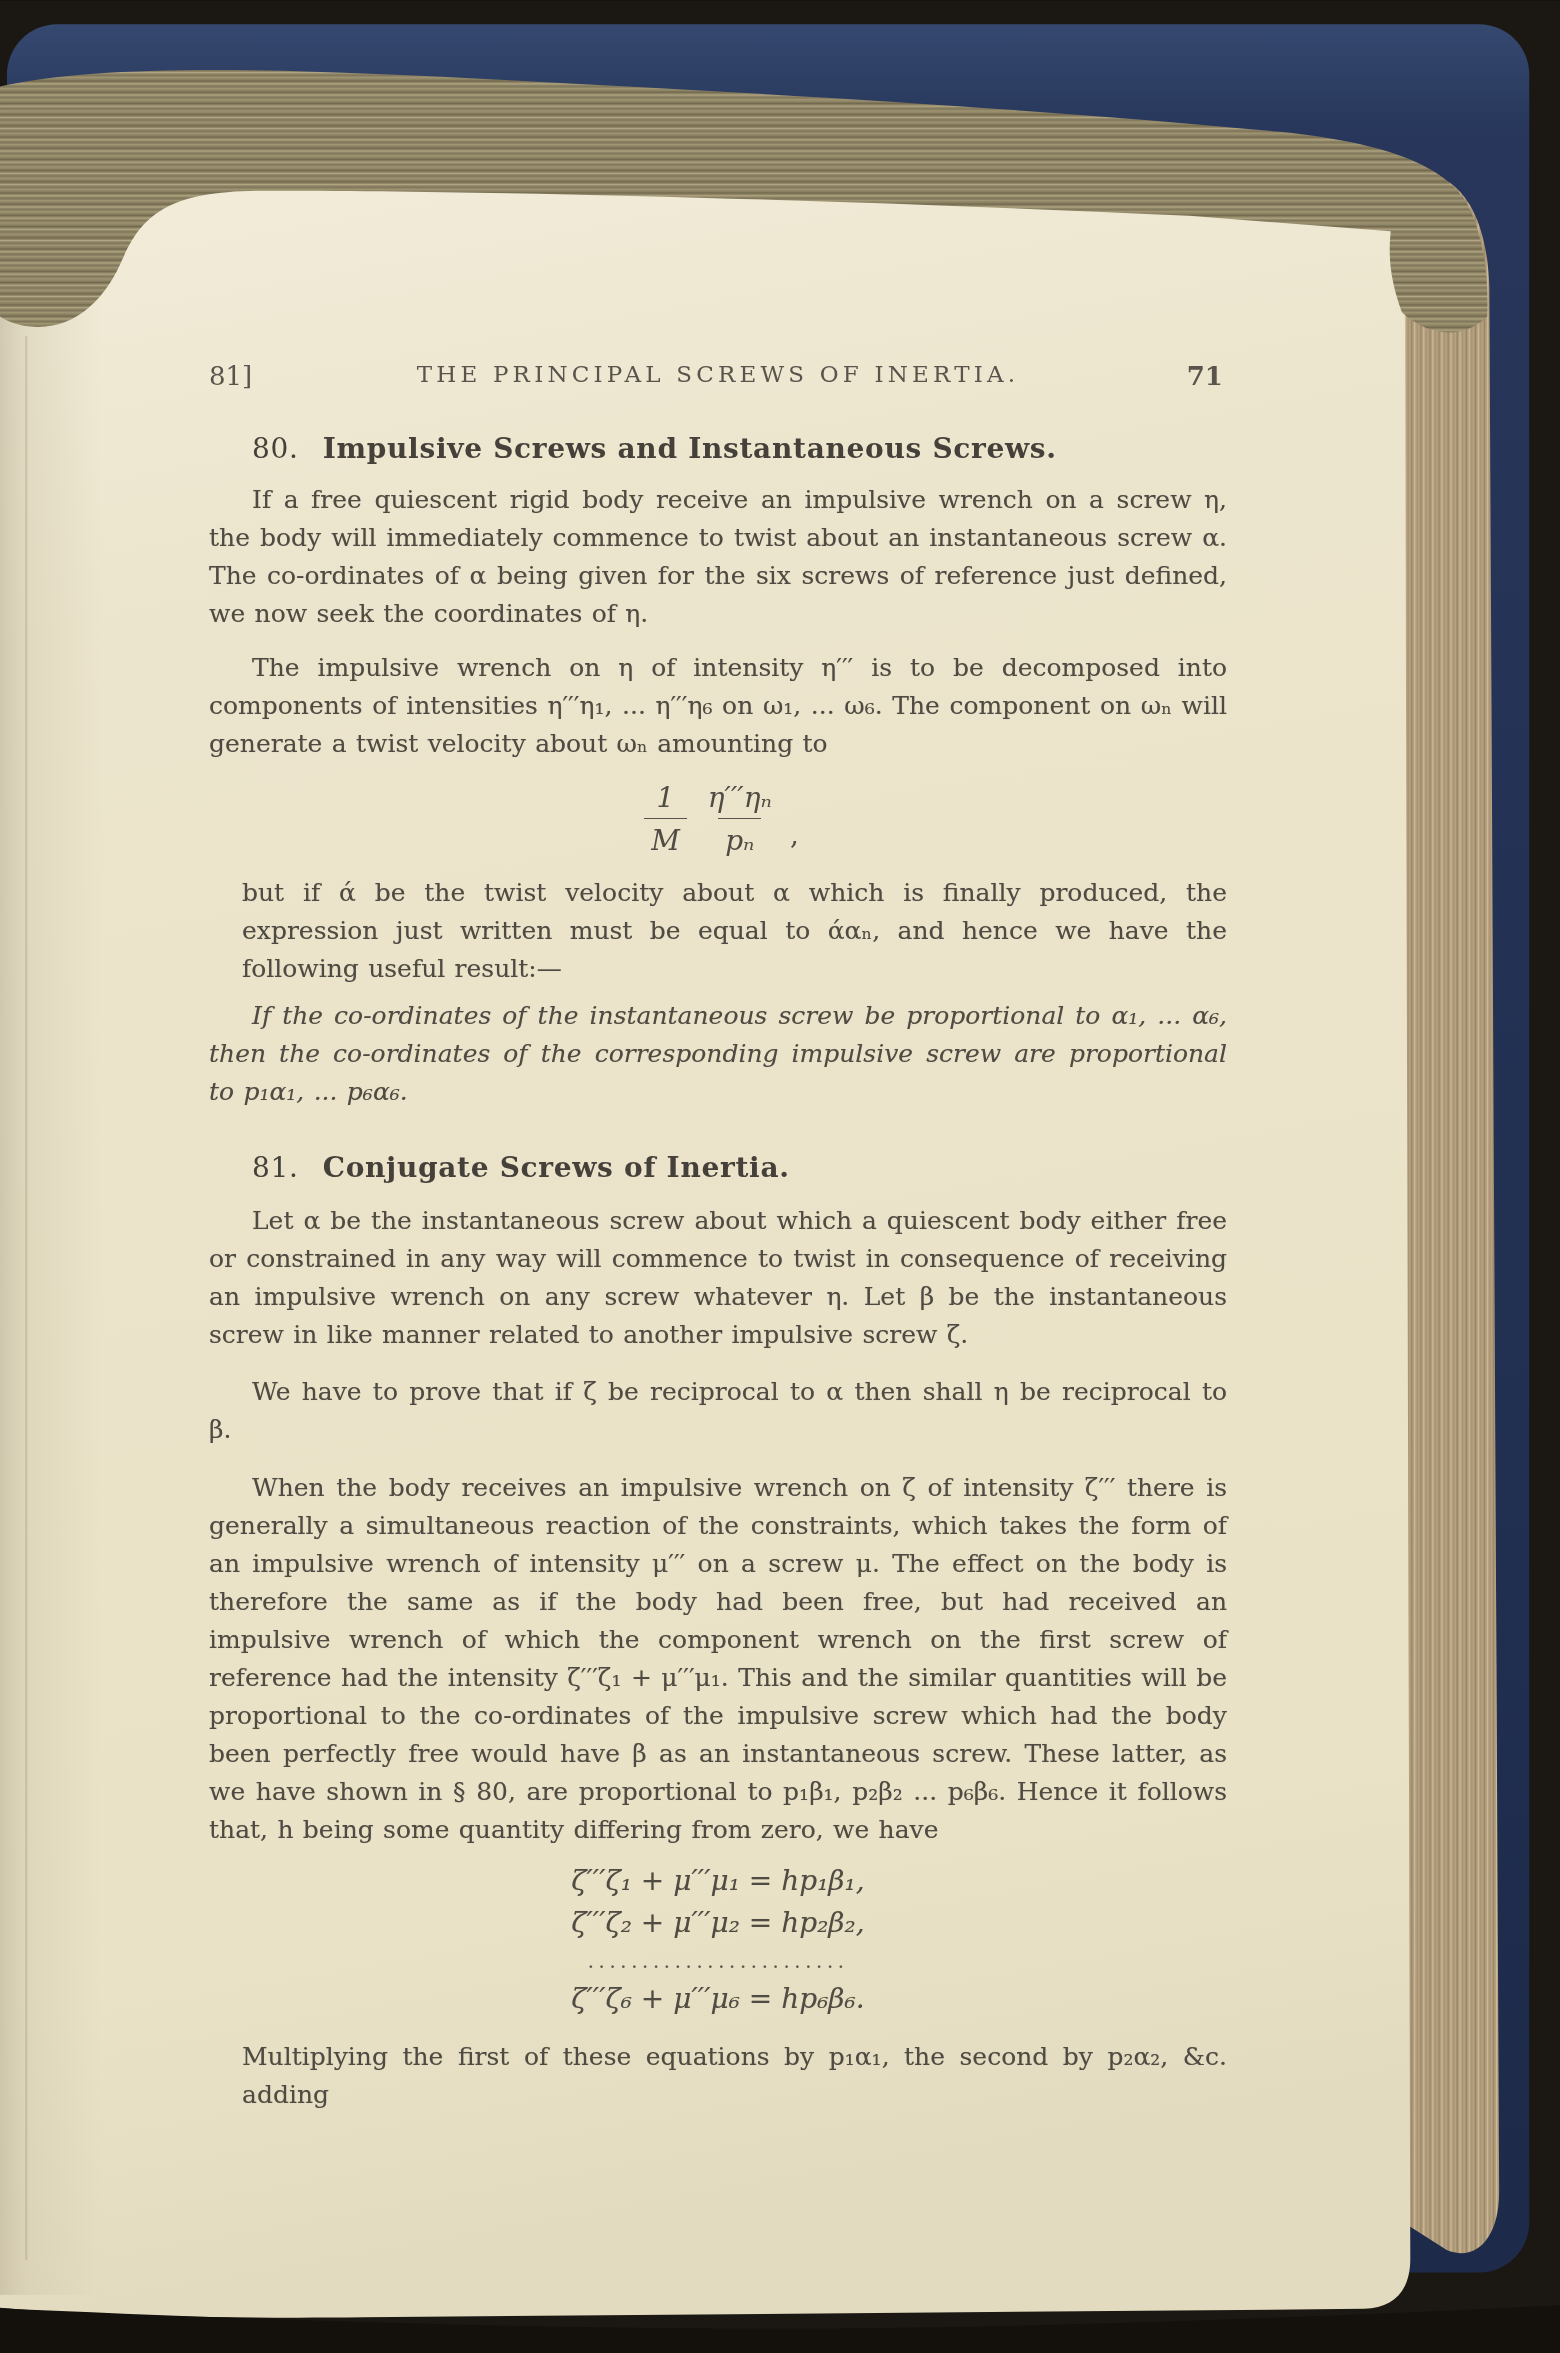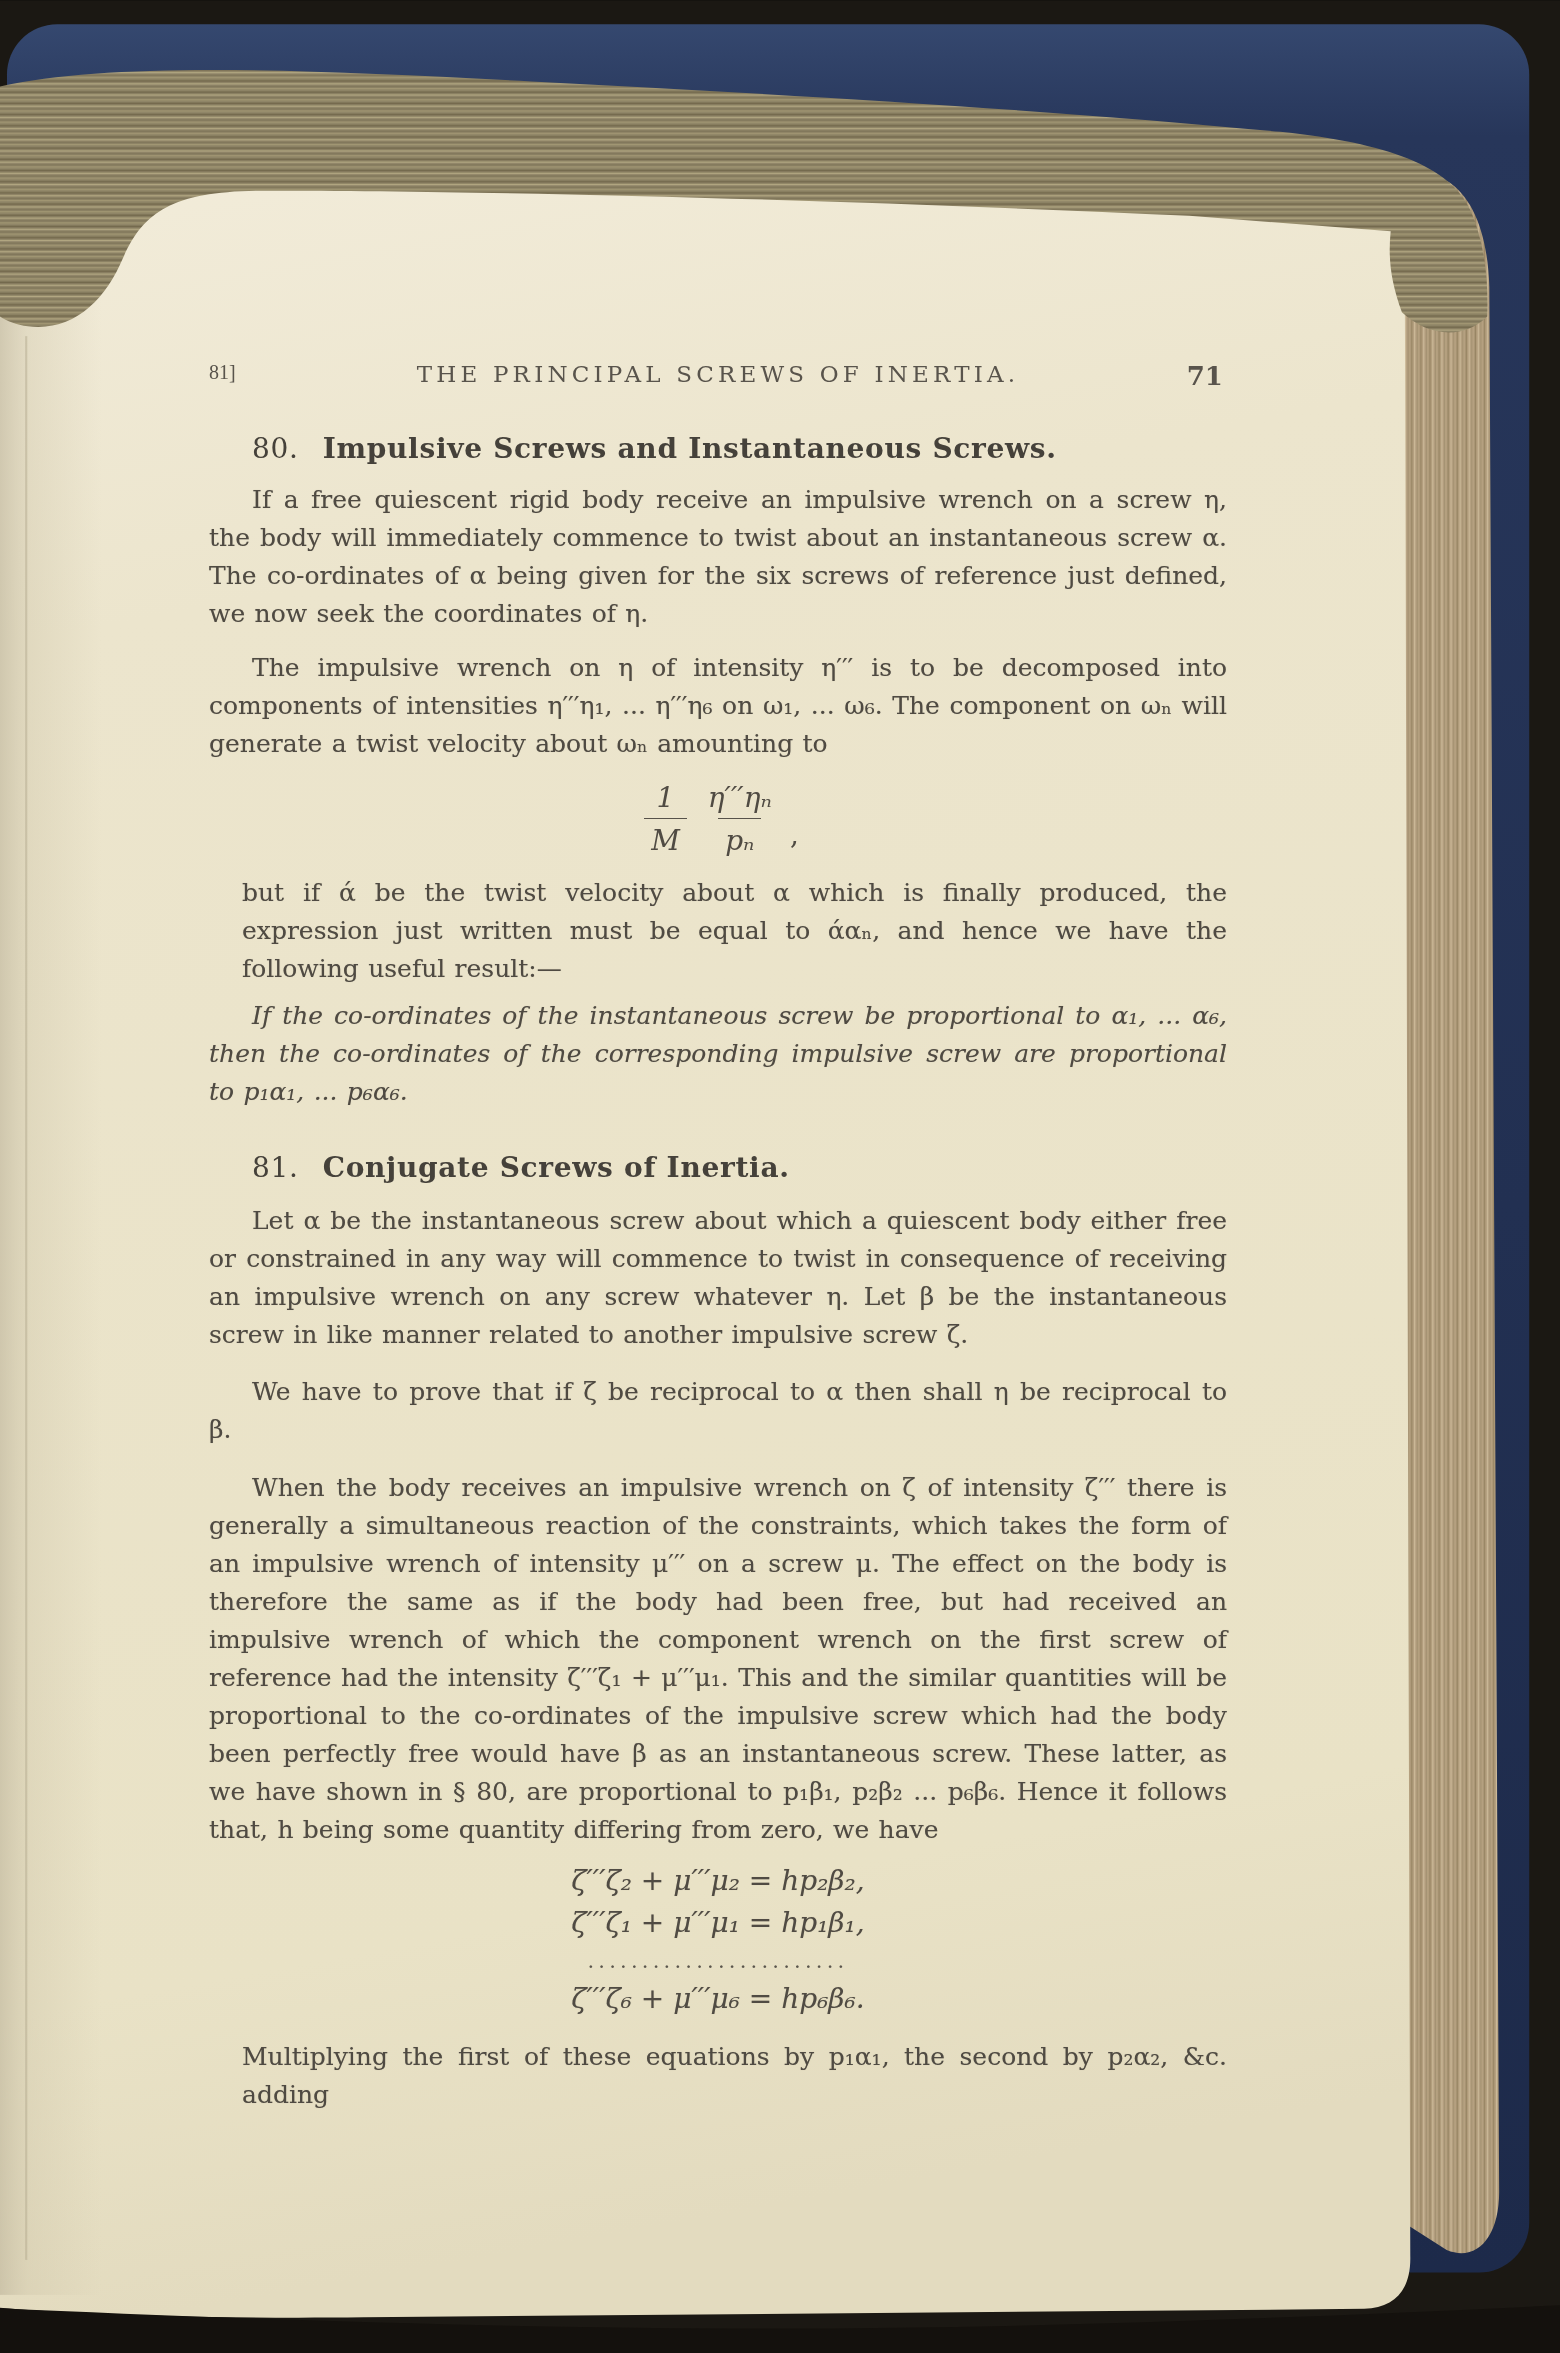--- a/index.html
+++ b/index.html
@@ -6,21 +6,21 @@
   .sheet{
     position:relative; width:1560px; height:2354px; overflow:hidden;
     font-family:"DejaVu Serif","DejaVu Sans",serif;
   }
   .shell{position:absolute;left:0;top:0;}
   .text-block{
     position:absolute; left:209px; top:361px; width:1018px;
     color:#4f4a42;
   }
   .running-head{position:relative; height:38px; font-size:24px; color:#59544c;}
-  .rh-left{position:absolute; left:0; top:0; font-size:20px;font-family:Liberation Serif, serif;}
+  .rh-left{position:absolute; left:0; top:0; font-size:26px;}
   .rh-center{position:absolute; left:0; right:0; text-align:center; letter-spacing:4.2px; font-size:23px;}
   .rh-right{position:absolute; right:4.2px; top:0; font-size:26px;font-weight:bold;}
   .sec-heading{
     margin:32px 0 0 0; padding-left:43px; font-size:28px; line-height:35px;
     font-weight:bold; color:#45413a; letter-spacing:0.7px;
   }
   .sec-heading .sec-num{margin-right:24px; font-weight:normal;}
   .sec-heading.second{margin-top:39px;}
   .para{
     margin:17px 0 0 0; font-size:25px; line-height:38px;
@@ -154,22 +154,22 @@
       <span class="sec-num">81.</span><span>Conjugate Screws of Inertia.</span>
     </div>
 
     <p class="para first81">Let α be the instantaneous screw about which a quiescent body either free or constrained in any way will commence to twist in consequence of receiving an impulsive wrench on any screw whatever η.  Let β be the instantaneous screw in like manner related to another impulsive screw ζ.</p>
 
     <p class="para prove">We have to prove that if ζ be reciprocal to α then shall η be reciprocal to β.</p>
 
     <p class="para when">When the body receives an impulsive wrench on ζ of intensity ζ′′′ there is generally a simultaneous reaction of the constraints, which takes the form of an impulsive wrench of intensity μ′′′ on a screw μ.  The effect on the body is therefore the same as if the body had been free, but had received an impulsive wrench of which the component wrench on the first screw of reference had the intensity ζ′′′ζ₁ + μ′′′μ₁.  This and the similar quantities will be proportional to the co-ordinates of the impulsive screw which had the body been perfectly free would have β as an instantaneous screw.  These latter, as we have shown in § 80, are proportional to p₁β₁, p₂β₂ ... p₆β₆.  Hence it follows that, h being some quantity differing from zero, we have</p>
 
     <div class="eq-block">
+      <div class="eq-line">ζ′′′ζ₁ + μ′′′μ₁ = hp₁β₁,</div>
       <div class="eq-line">ζ′′′ζ₂ + μ′′′μ₂ = hp₂β₂,</div>
-      <div class="eq-line">ζ′′′ζ₁ + μ′′′μ₁ = hp₁β₁,</div>
       <div class="eq-dots">........................</div>
       <div class="eq-line">ζ′′′ζ₆ + μ′′′μ₆ = hp₆β₆.</div>
     </div>
 
     <p class="para noindent closing">Multiplying the first of these equations by p₁α₁, the second by p₂α₂, &amp;c. adding</p>
 
   </div>
 </div>
 
 

